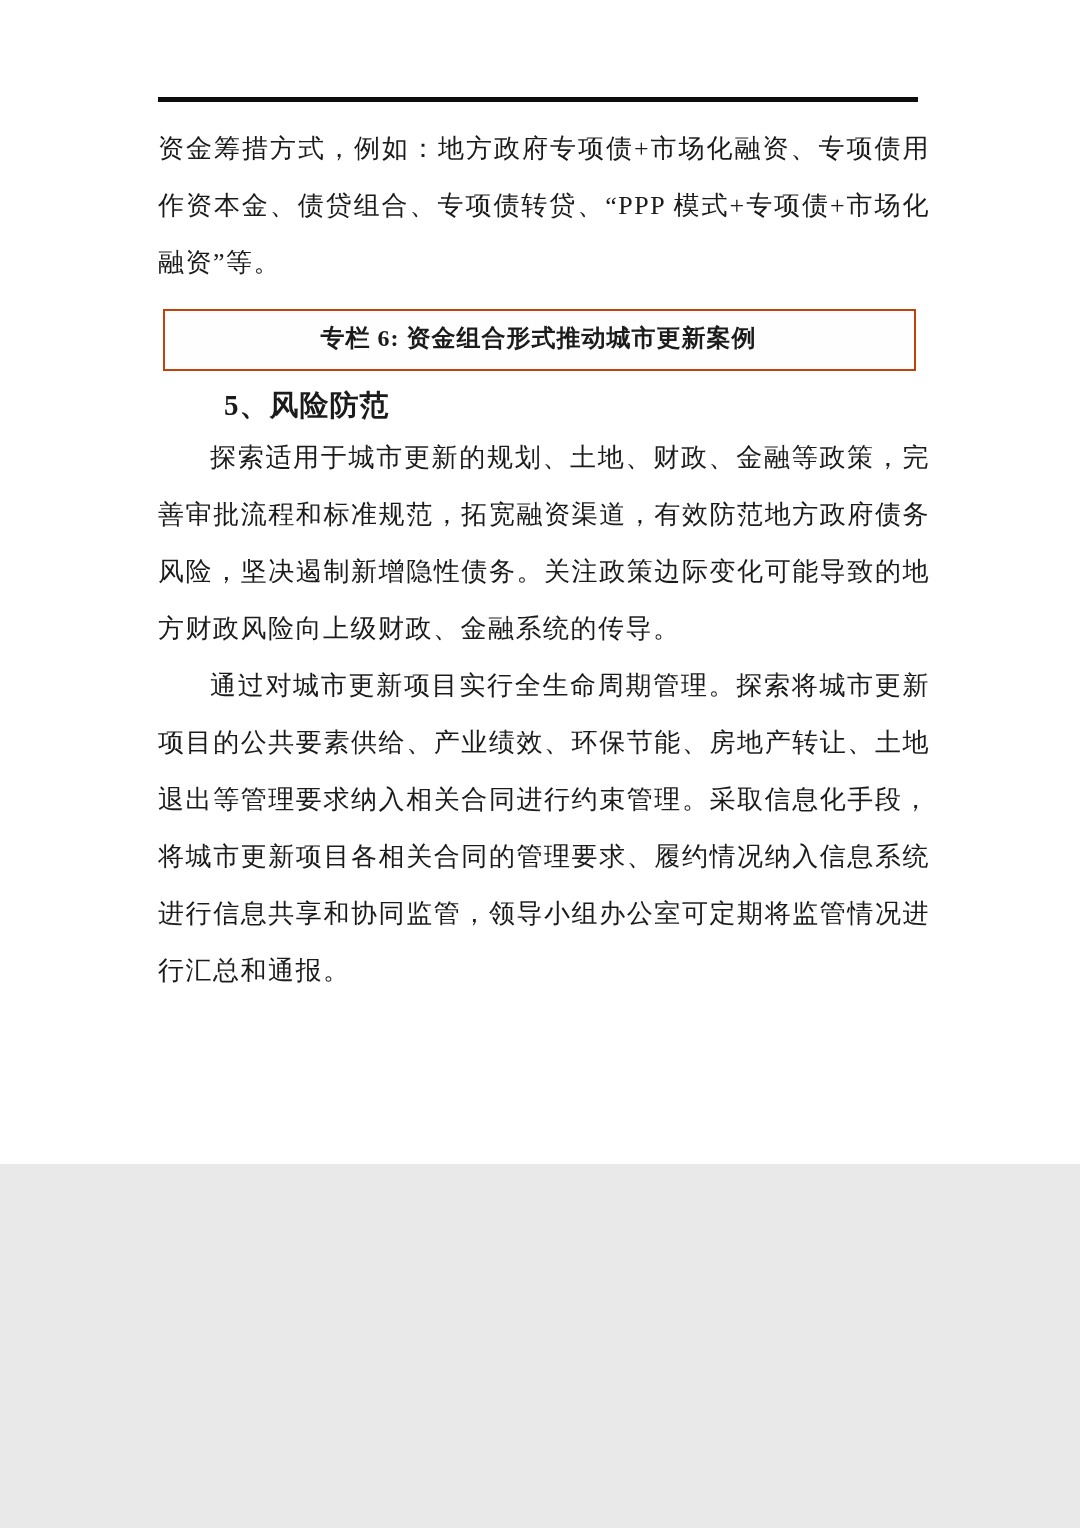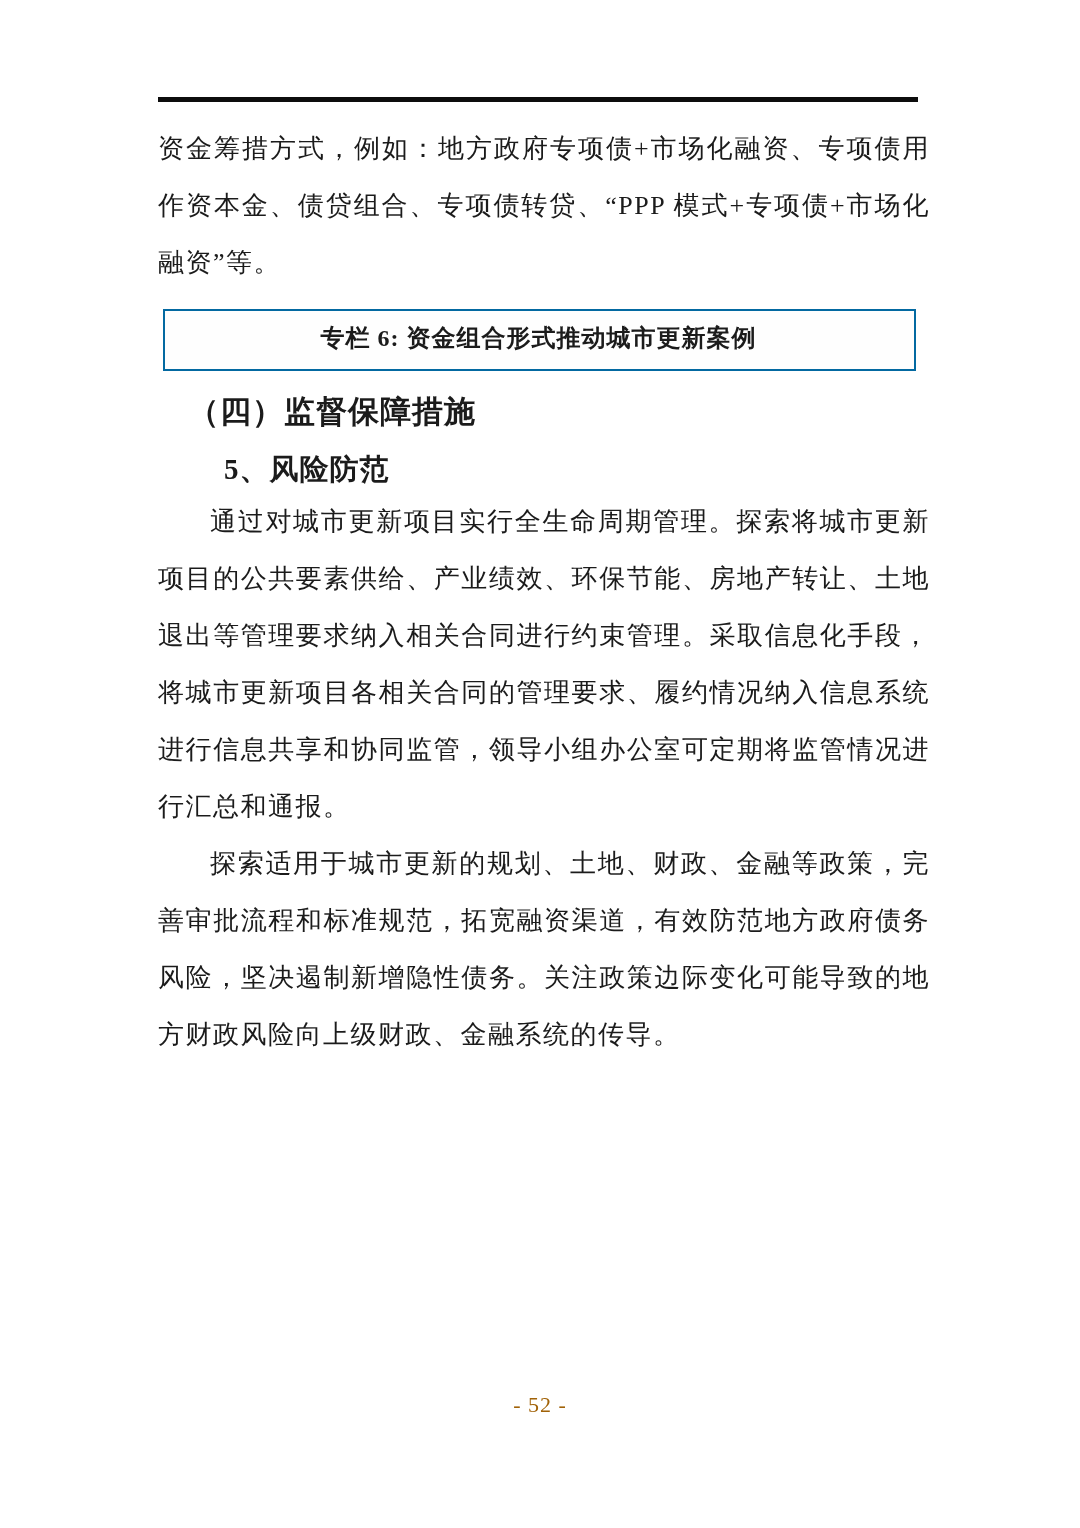--- a/index.html
+++ b/index.html
@@ -3,21 +3,21 @@
 <meta charset="utf-8">
 <style>
   html, body {
     margin: 0;
     padding: 0;
     background: #e9e9e9;
   }
   .page {
     position: relative;
     width: 1080px;
-    height: 1528px;
+    height: 1164px;
     margin: 0 auto;
     background: #ffffff;
     overflow: hidden;
     font-family: "Liberation Serif", "DejaVu Serif", serif;
     color: #1b1b1b;
   }
   .header-rule {
     position: absolute;
     left: 158px;
     top: 97px;
@@ -39,21 +39,21 @@
     text-align: justify;
     text-justify: inter-character;
     text-indent: 2em;
   }
   .no-indent {
     text-indent: 0;
   }
   .callout {
     box-sizing: border-box;
     margin: 18px 14px 0 5px;
-    border: 2px solid #0369a1;
+    border: 2px solid #c2410c;
     padding: 6px 18px 10px 16px;
     background: #fefefe;
   }
   .callout-title {
     font-size: 24px;
     line-height: 42px;
     font-weight: 600;
     text-align: center;
     letter-spacing: 1px;
   }
@@ -102,27 +102,26 @@
   <div class="header-rule"></div>
 
   <div class="content">
 
     <p class="body-par no-indent">资金筹措方式，例如：地方政府专项债+市场化融资、专项债用作资本金、债贷组合、专项债转贷、“PPP 模式+专项债+市场化融资”等。</p>
 
     <div class="callout">
       <div class="callout-title">专栏 6:  资金组合形式推动城市更新案例</div>
     </div>
 
-    <div class="section-heading">（四）监督保障措施</div>
 
     <div class="subsection-heading">5、风险防范</div>
 
 
+    <p class="body-par">探索适用于城市更新的规划、土地、财政、金融等政策，完善审批流程和标准规范，拓宽融资渠道，有效防范地方政府债务风险，坚决遏制新增隐性债务。关注政策边际变化可能导致的地方财政风险向上级财政、金融系统的传导。</p>
+
     <p class="body-par">通过对城市更新项目实行全生命周期管理。探索将城市更新项目的公共要素供给、产业绩效、环保节能、房地产转让、土地退出等管理要求纳入相关合同进行约束管理。采取信息化手段，将城市更新项目各相关合同的管理要求、履约情况纳入信息系统进行信息共享和协同监管，领导小组办公室可定期将监管情况进行汇总和通报。</p>
-
-    <p class="body-par">探索适用于城市更新的规划、土地、财政、金融等政策，完善审批流程和标准规范，拓宽融资渠道，有效防范地方政府债务风险，坚决遏制新增隐性债务。关注政策边际变化可能导致的地方财政风险向上级财政、金融系统的传导。</p>
 
 
   </div>
 
   <div class="page-number">- 52 -</div>
 
 </div>
 
 </body></html>

